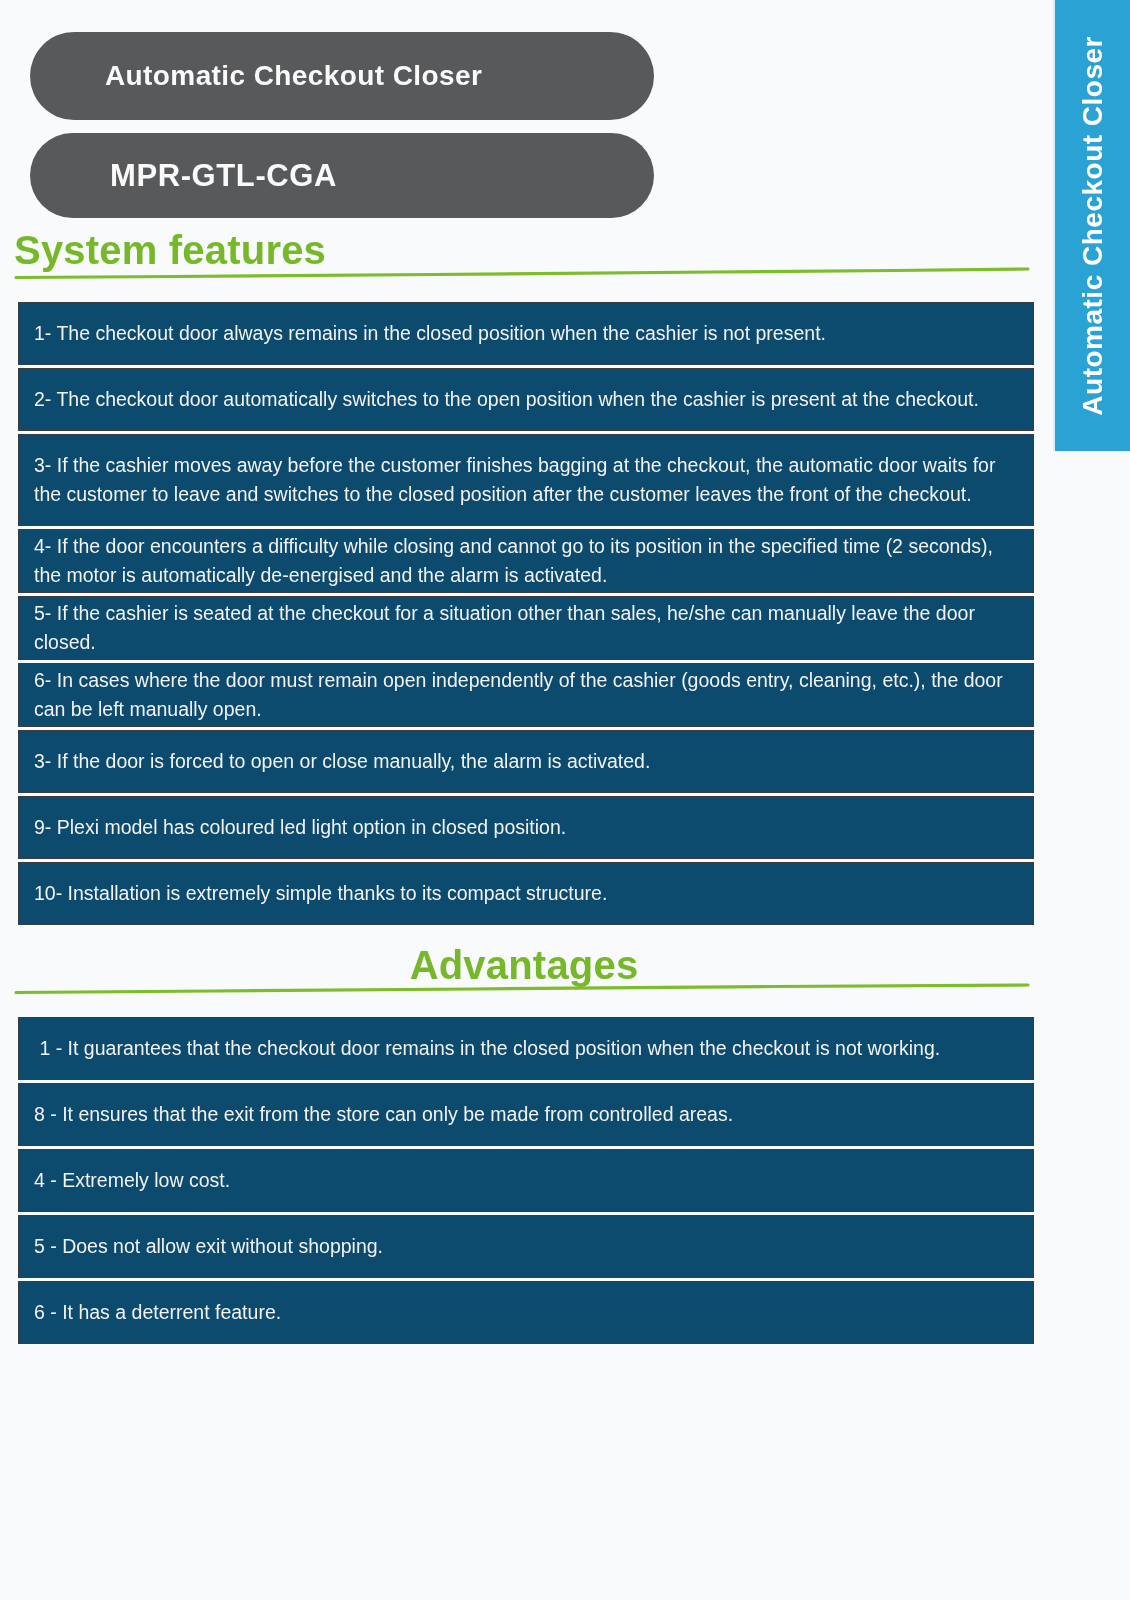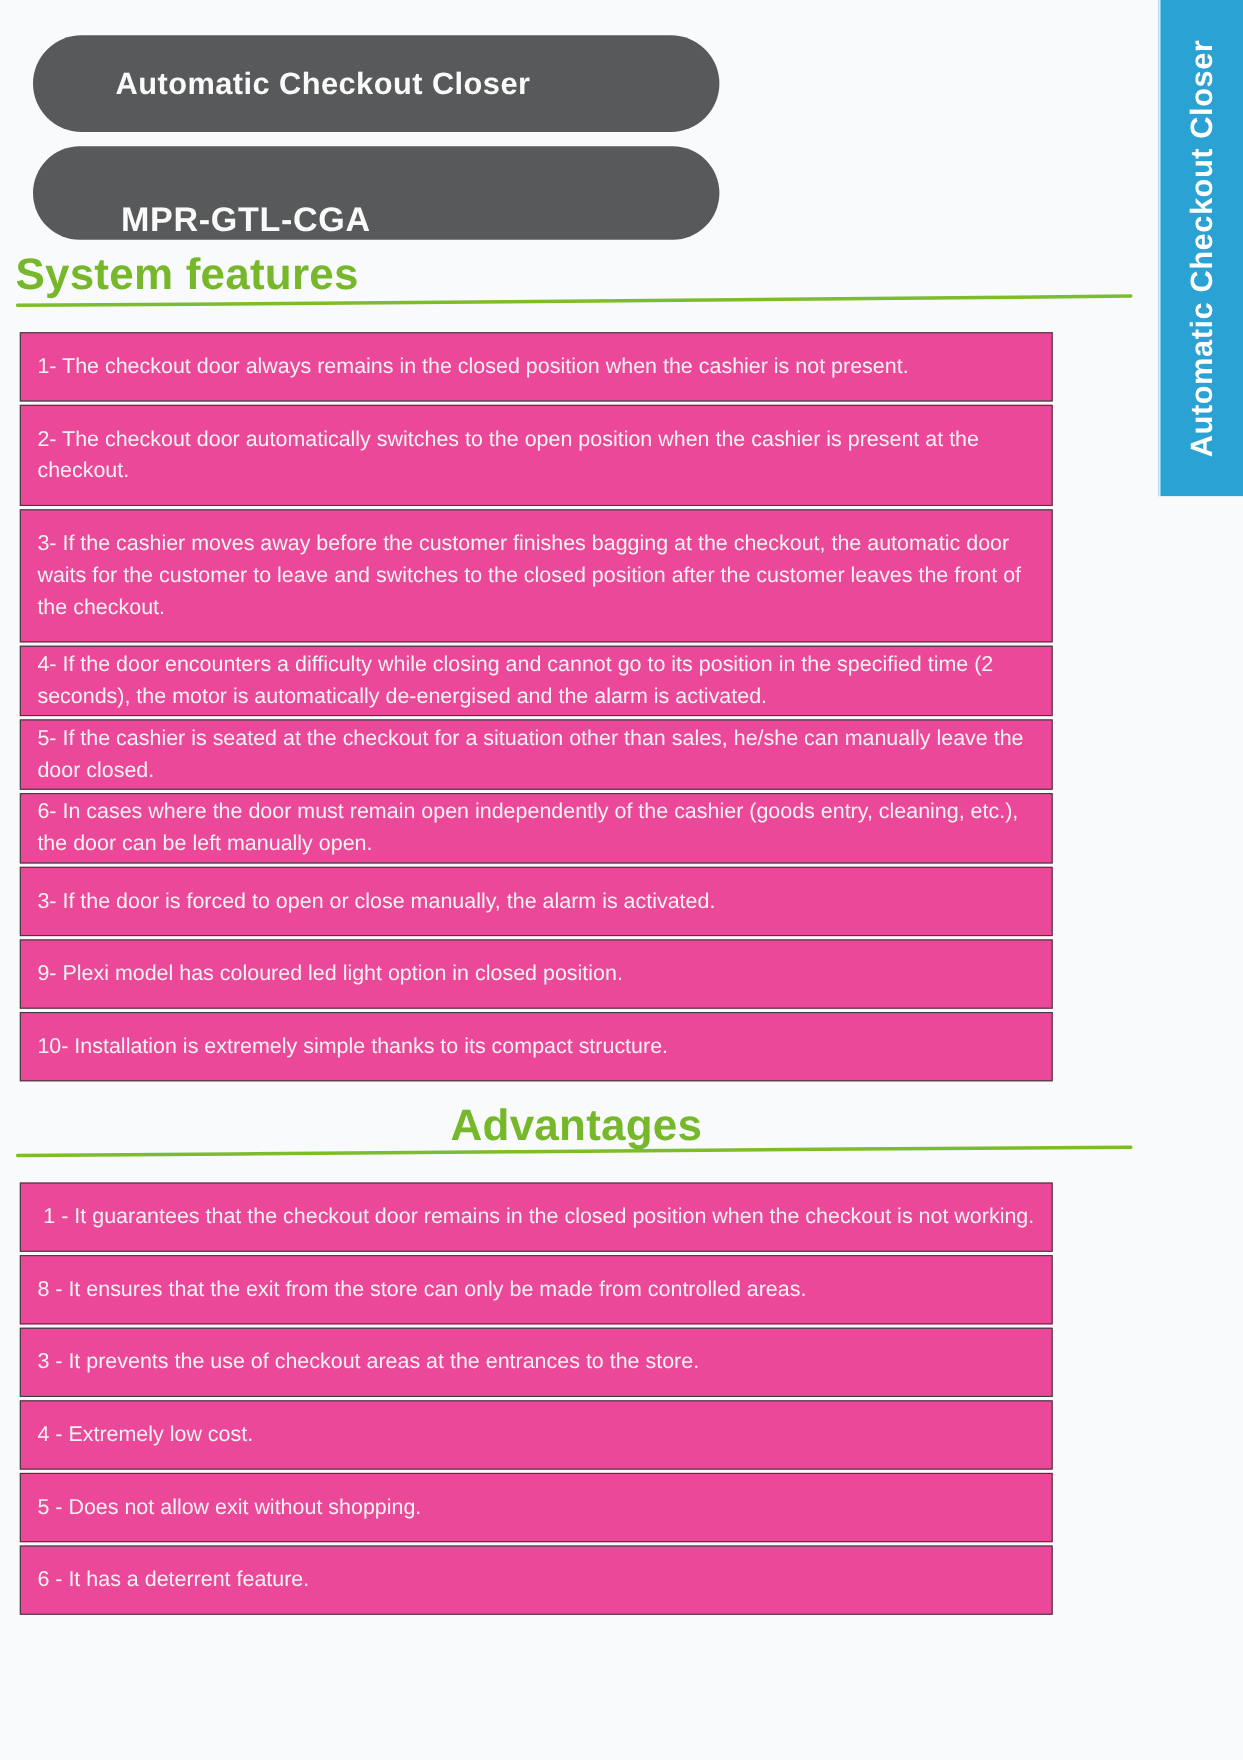--- a/index.html
+++ b/index.html
@@ -53,21 +53,21 @@
     box-sizing: border-box;
     width: 624px;
     height: 88px;
     background: #58595b;
     border-radius: 46px;
     display: flex;
     align-items: center;
     padding-left: 75px;
     margin-bottom: 13px;
   }
-  .pill.model { height: 85px; padding-left: 80px; align-items: flex-end; }
+  .pill.model { height: 85px; padding-left: 80px; }
   .pill .pill-label {
     color: #fafafa;
     font-weight: bold;
     font-size: 28px;
     letter-spacing: 0.4px;
   }
   .pill.model .pill-label { font-size: 31px; letter-spacing: 0.6px; }
 
   
   .section-heading {
@@ -89,22 +89,22 @@
     fill: none;
     stroke: #7dbc2b;
     stroke-width: 3.2;
     stroke-linecap: round;
   }
 
   
   .box-list { margin-top: 22px; }
   .box {
     box-sizing: border-box;
-    width: 939px;
-    background: #ec4899;
+    width: 1016px;
+    background: #0c4a6e;
     border: 1px solid #3c3c3c;
     color: #f3f3f3;
     font-size: 19.5px;
     line-height: 29px;
     padding: 16px 15px;
     margin-bottom: 3px;
     white-space: pre-wrap;
   }
   
   .features .box-list div:nth-of-type(4),
@@ -166,21 +166,20 @@
       <h2 class="section-heading">Advantages</h2>
       <svg class="underline" viewBox="0 0 1016 14">
         <polyline points="2,11.5 200,10 460,8 760,5.5 1014,4"></polyline>
       </svg>
       <div class="box-list">
 
           <div class="box"> 1 - It guarantees that the checkout door remains in the closed position when the checkout is not working.</div>
 
           <div class="box">8 - It ensures that the exit from the store can only be made from controlled areas.</div>
 
-          <div class="box">3 - It prevents the use of checkout areas at the entrances to the store.</div>
 
           <div class="box">4 - Extremely low cost.</div>
 
           <div class="box">5 - Does not allow exit without shopping.</div>
 
           <div class="box">6 - It has a deterrent feature.</div>
         </div>
     </section>
 
   </div>

